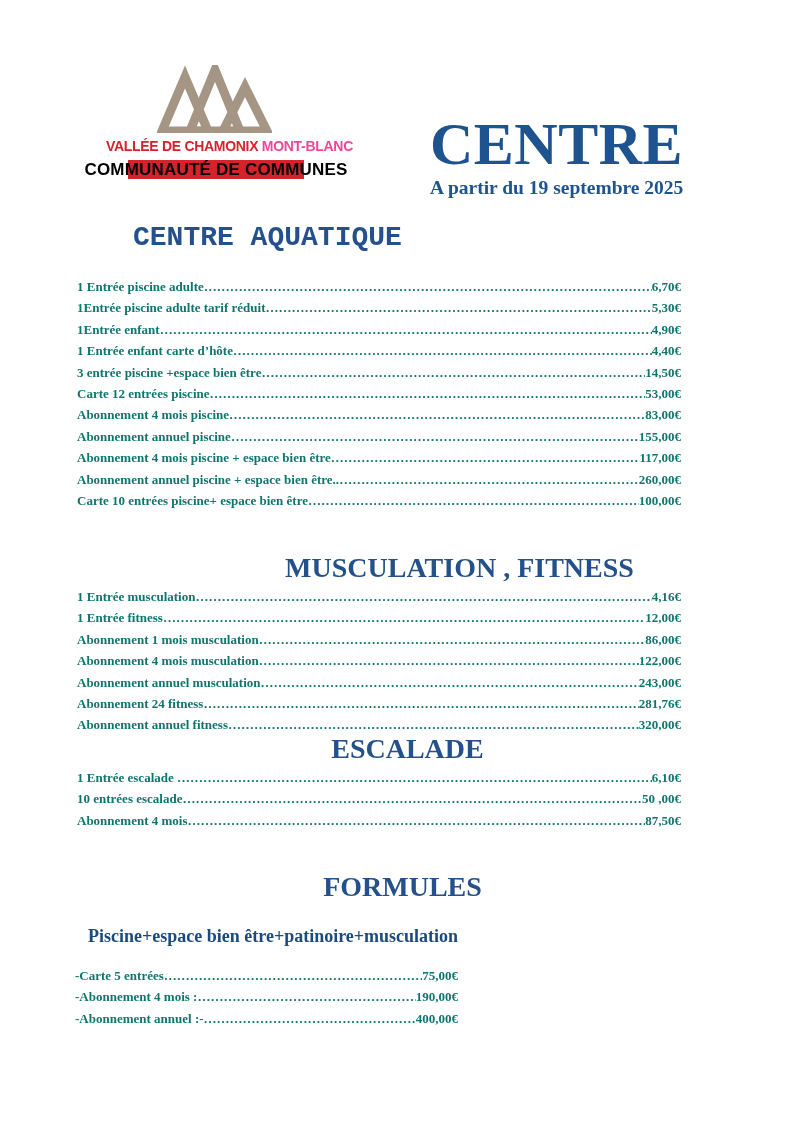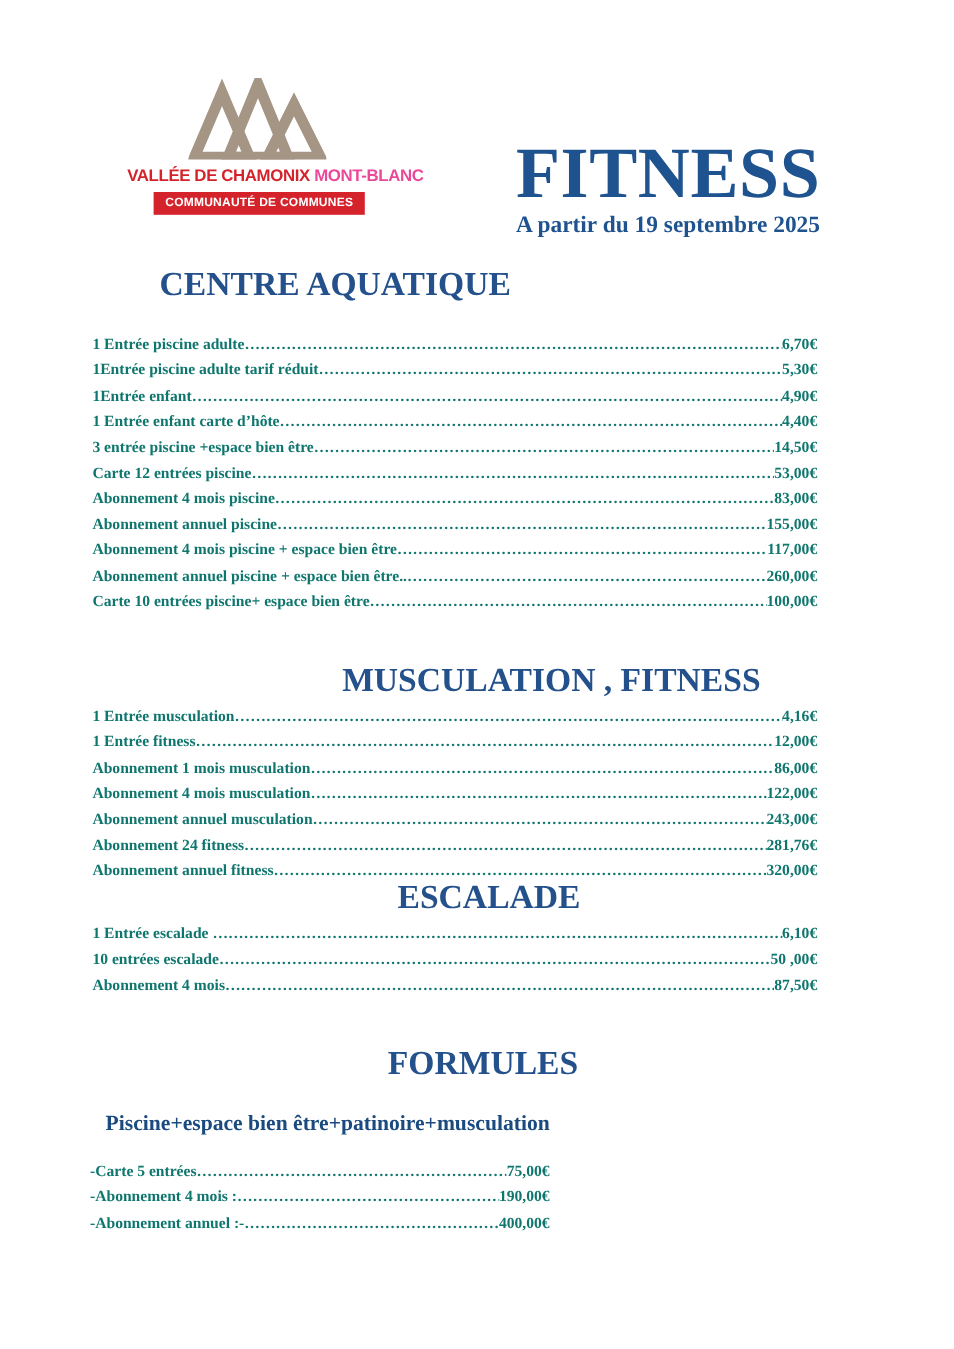--- a/index.html
+++ b/index.html
@@ -13,34 +13,34 @@
   .logo-line{
     position:absolute;left:106px;top:138px;width:240px;
     font-family:"Liberation Sans","DejaVu Sans",sans-serif;
     font-weight:700;font-size:14px;letter-spacing:-0.3px;white-space:nowrap;
     text-align:center;
   }
   .logo-line .red{color:#d5232b;}
   .logo-line .dark{color:#ec4899;}
   .logo-banner{
     position:absolute;left:128px;top:160px;width:176px;height:19px;
-    background:#d5232b;color:#ffffff;
+    background:#d5232b;color:#000000;
     font-family:"Liberation Sans","DejaVu Sans",sans-serif;
-    font-weight:700;font-size:10px;letter-spacing:0.2px;
+    font-weight:700;font-size:17px;letter-spacing:0.2px;
     display:flex;align-items:center;justify-content:center;white-space:nowrap;
   }
   
   .title-block{position:absolute;left:430px;top:114px;width:252px;text-align:center;color:#1f538f;}
   .title-main{font-size:60px;font-weight:700;line-height:60px;letter-spacing:0.5px;}
   .title-sub{font-size:19.5px;font-weight:700;margin-top:3px;white-space:nowrap;}
   
   .sec-heading{
     position:absolute;color:#24518b;font-weight:700;font-size:28px;line-height:32px;white-space:nowrap;
   }
-  .h-aquatique{left:133px;top:222px;}
+  .h-aquatique{left:133px;top:222px;font-family:Liberation Mono, monospace;}
   .h-center{left:0;right:0;text-align:center;}
   .h-musculation{top:552px;transform:translateX(62px);}
   .h-escalade{top:733px;transform:translateX(10px);}
   .h-formules{top:871px;transform:translateX(5px);}
   
   .rows{position:absolute;color:#0f766e;font-weight:700;font-size:13px;}
   .rows-aquatique{left:77px;top:276px;width:604px;}
   .rows-musculation{left:77px;top:586px;width:604px;}
   .rows-escalade{left:77px;top:767px;width:604px;}
   .rows-formules{left:75px;top:965px;width:383px;}
@@ -66,21 +66,21 @@
     </g>
   </svg>
 </div>
 <div class="logo-line">
   <span class="red">VALLÉE DE CHAMONIX</span>
   <span class="dark">MONT-BLANC</span>
 </div>
 <div class="logo-banner">COMMUNAUTÉ DE COMMUNES</div>
 
 <div class="title-block">
-  <div class="title-main">FITNESS</div>
+  <div class="title-main">CENTRE</div>
   <div class="title-sub">A partir du 19 septembre 2025</div>
 </div>
 
 <div class="sec-heading h-aquatique">CENTRE AQUATIQUE</div>
 <div class="rows rows-aquatique">
   <div class="price-row">
       <span class="label">1 Entrée piscine adulte </span>
       <span class="dots">……………………………………………………………………………………………………………………</span>
       <span class="price">6,70€</span>
     </div>

